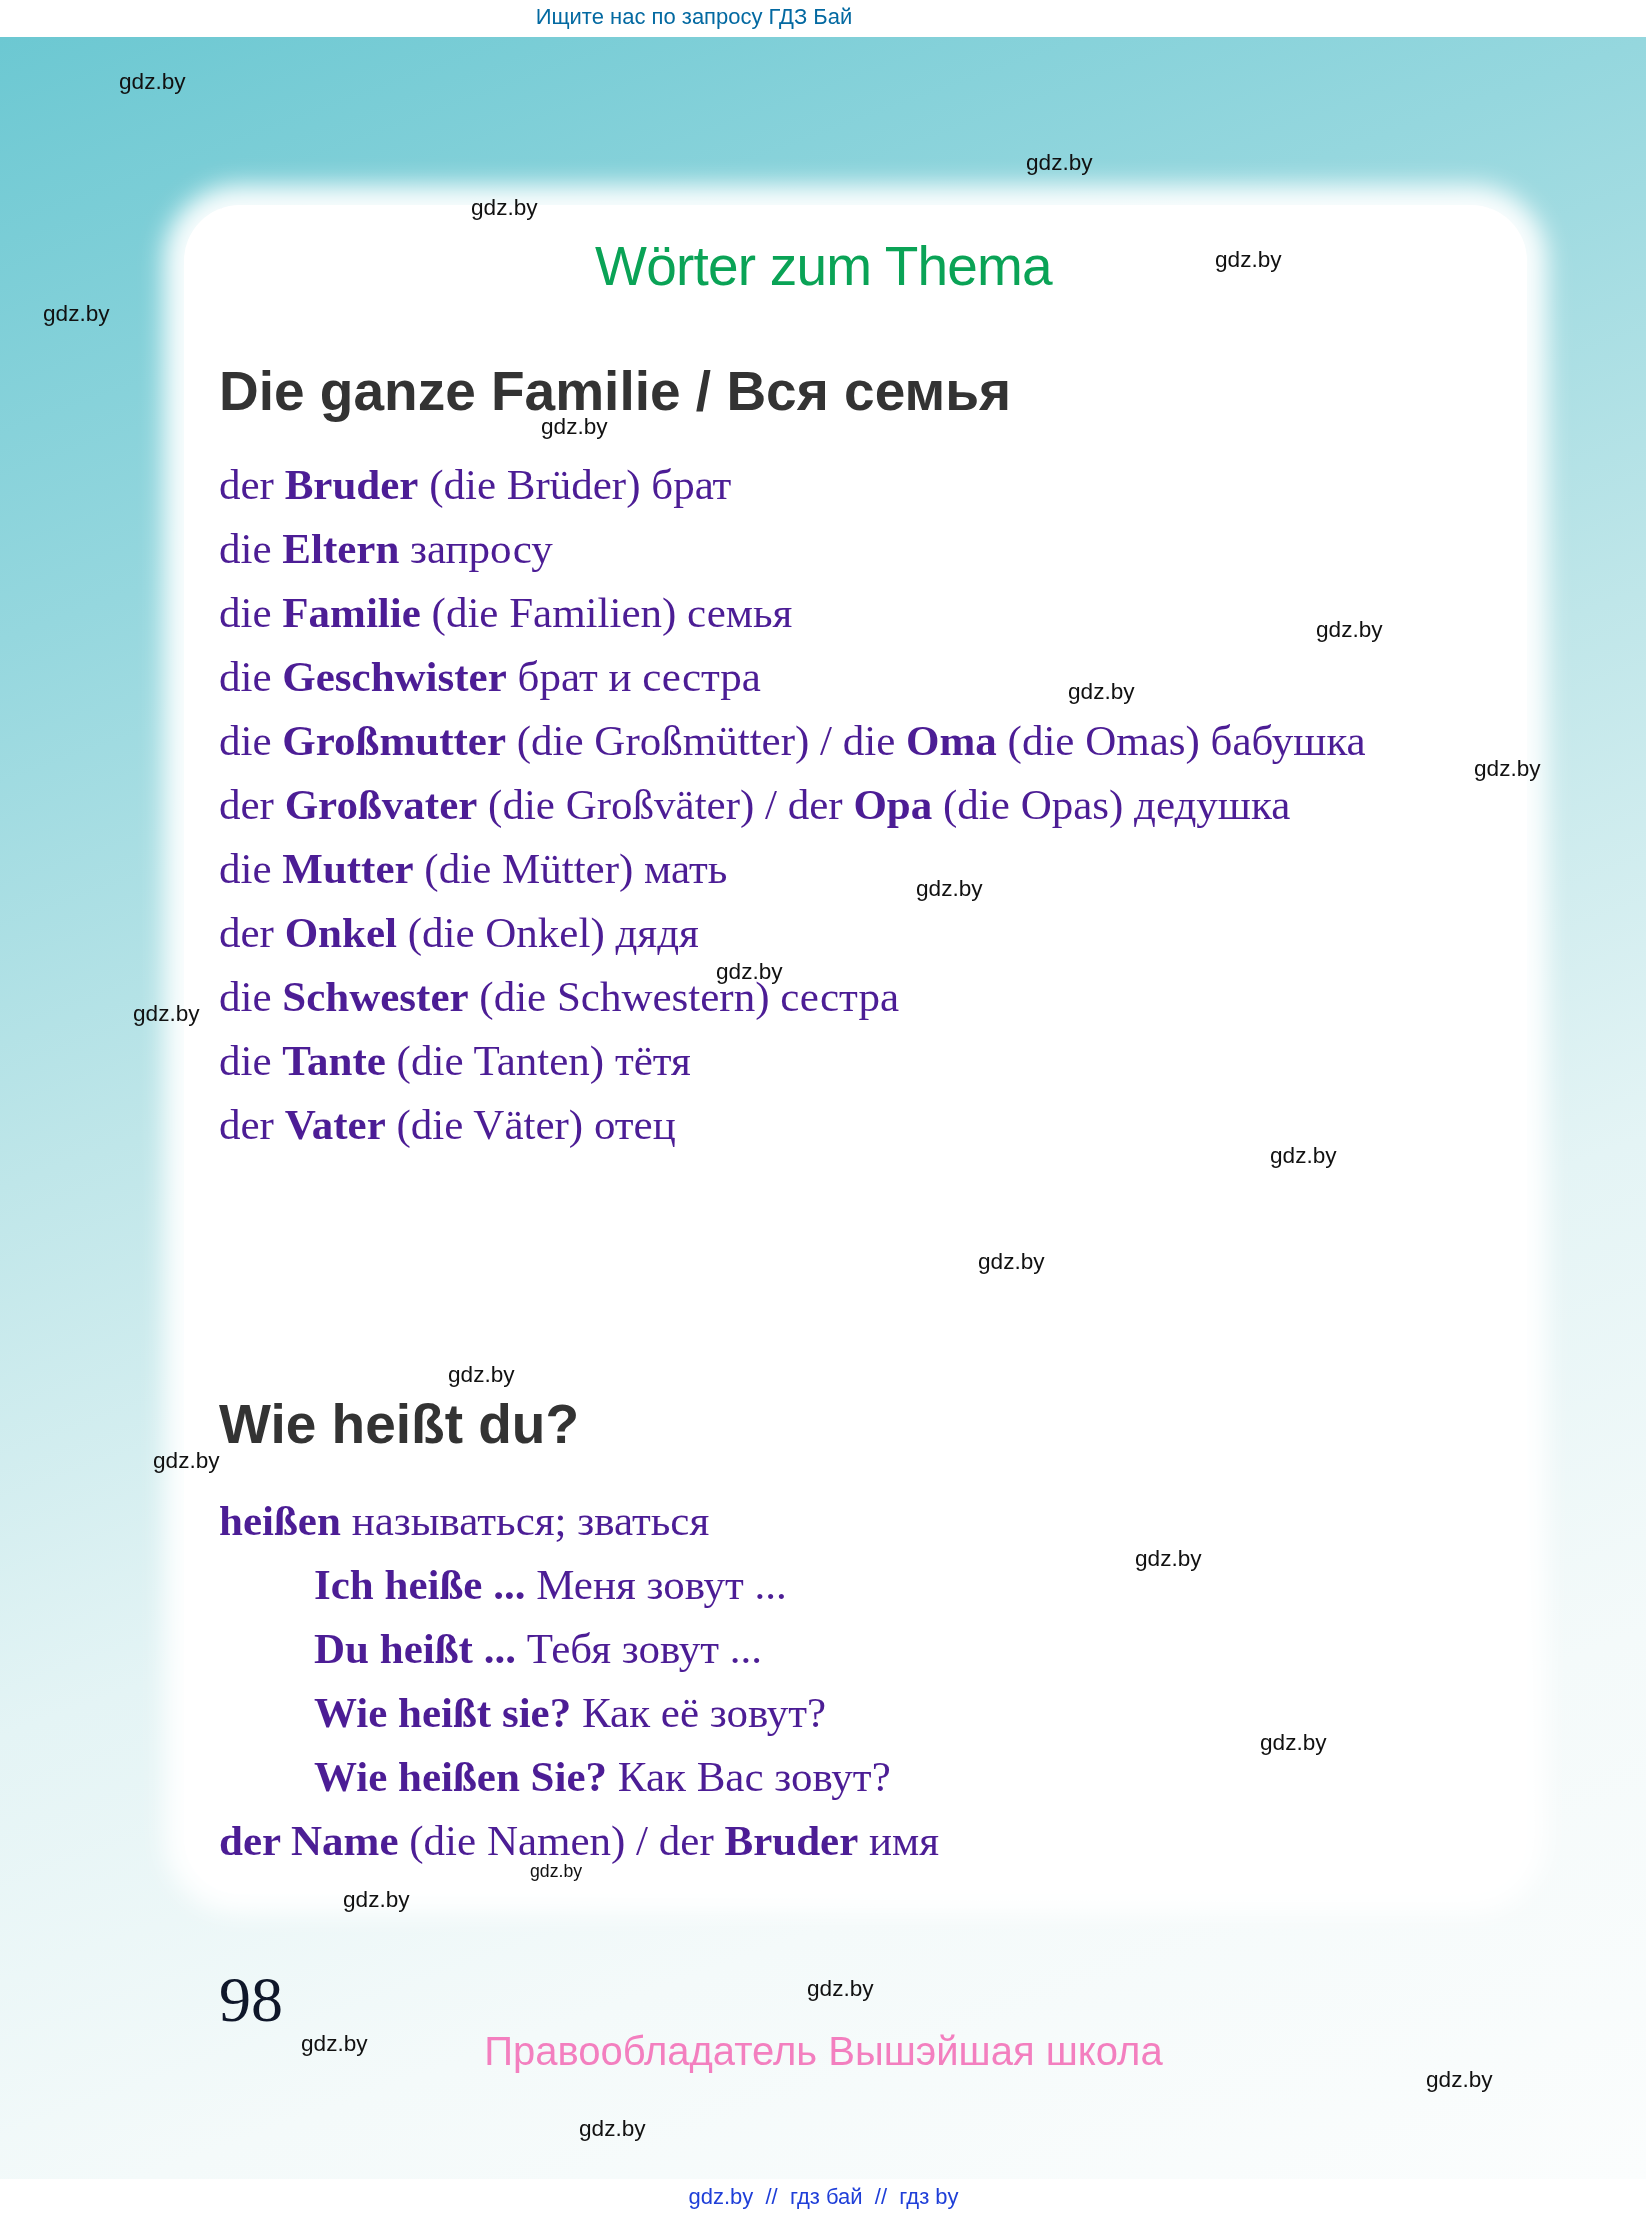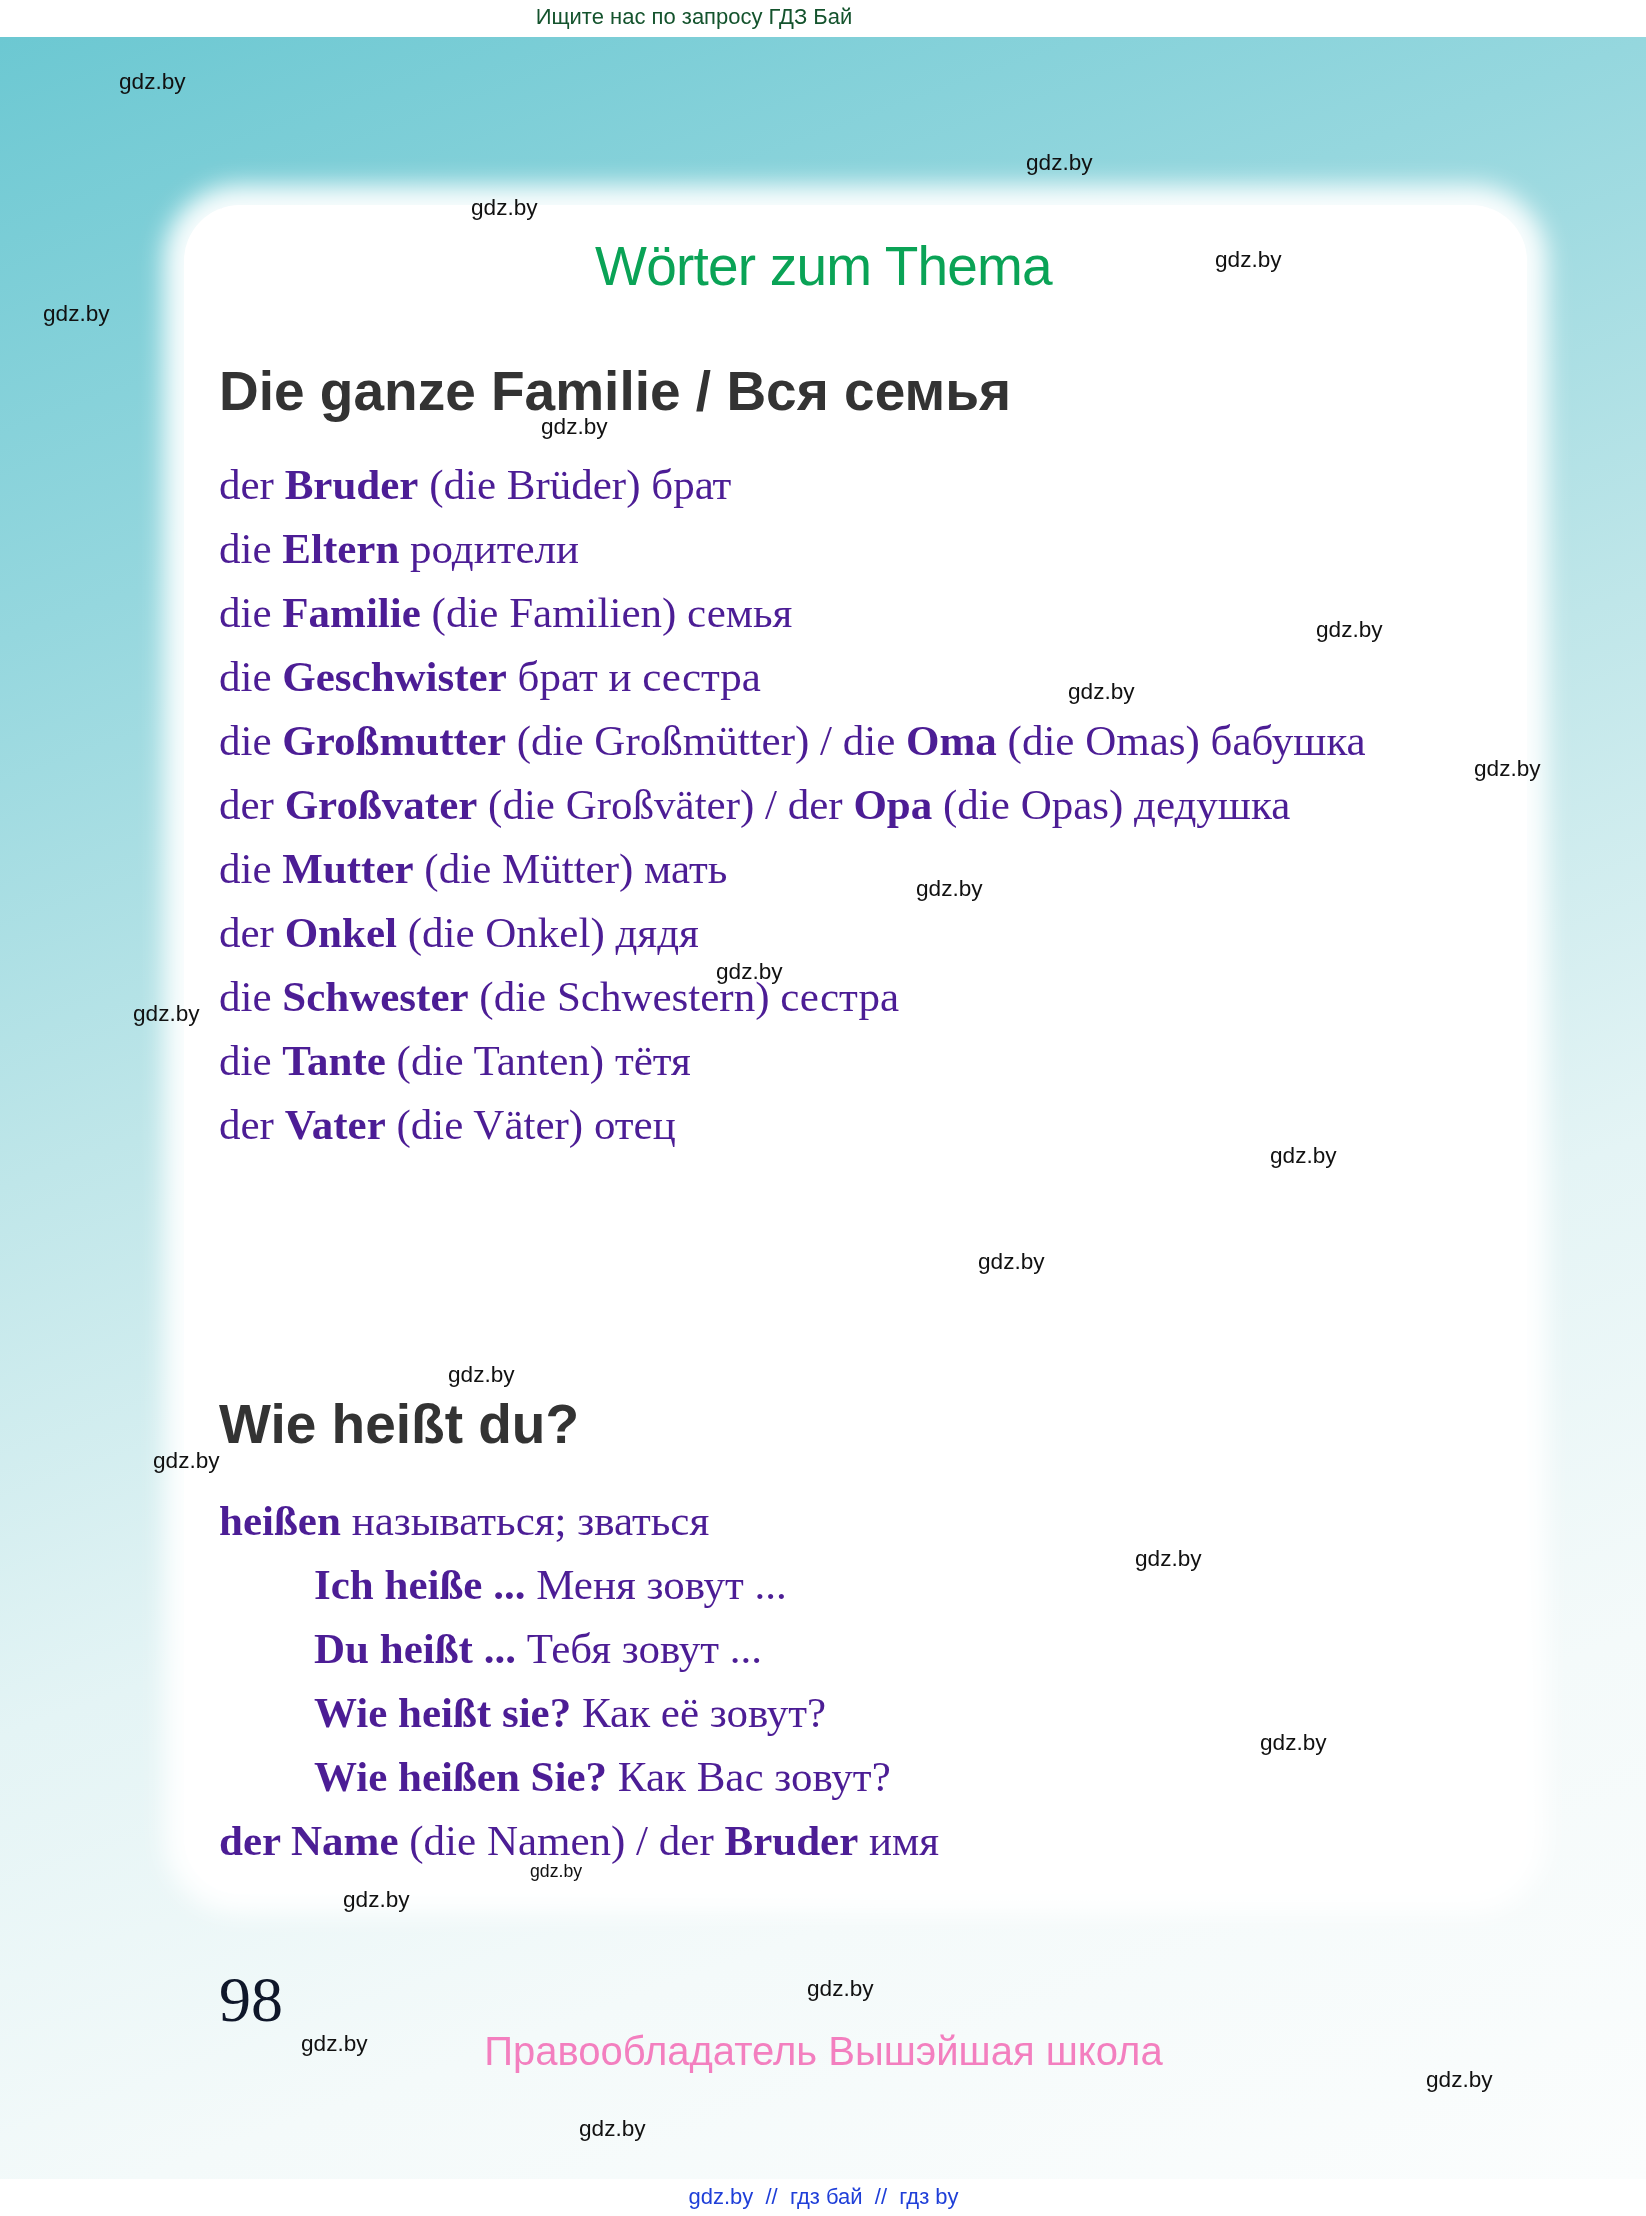--- a/index.html
+++ b/index.html
@@ -5,21 +5,21 @@
   html, body { margin: 0; padding: 0; }
   body {
     width: 1647px; height: 2216px; position: relative; overflow: hidden;
     background: #ffffff;
     font-family: "Liberation Serif", serif;
   }
   .top-banner {
     position: absolute; left: 0; top: 0; width: 1388px; height: 37px;
     background: #ffffff; text-align: center;
     font-family: "Liberation Sans", sans-serif; font-size: 22px; line-height: 34px;
-    color: #14532d;
+    color: #0369a1;
   }
   .page-bg {
     position: absolute; left: 0; top: 37px; width: 1647px; height: 2142px;
     background: linear-gradient(160deg, #6cc8d2 0%, #95d7de 22%, #bfe6e9 42%, #e4f4f5 62%, #f4fafa 80%, #fbfdfd 100%);
   }
   .card {
     position: absolute; left: 184px; top: 205px; width: 1343px; height: 1689px;
     background: #ffffff; border-radius: 56px;
     box-shadow: 0 0 24px 19.3px rgba(255,255,255,0.95);
   }
@@ -70,21 +70,21 @@
 </div>
 
 <div class="page-bg"></div>
 <div class="card"></div>
 
 <div class="title">Wörter zum Thema</div>
 
 <div class="heading" style="top:359px">Die ganze Familie / Вся семья</div>
 <div class="entries" id="entries-0" style="top:453px">
     <div class="entry"><span>der </span><b>Bruder</b><span> (die Brüder) брат</span></div>
-    <div class="entry"><span>die </span><b>Eltern</b><span> родители</span></div>
+    <div class="entry"><span>die </span><b>Eltern</b><span> запросу</span></div>
     <div class="entry"><span>die </span><b>Familie</b><span> (die Familien) семья</span></div>
     <div class="entry"><span>die </span><b>Geschwister</b><span> брат и сестра</span></div>
     <div class="entry wrap"><span>die </span><b>Großmutter</b><span> (die Großmütter) / die </span><b>Oma</b><span> (die Omas) бабушка</span></div>
     <div class="entry wrap"><span>der </span><b>Großvater</b><span> (die Großväter) / der </span><b>Opa</b><span> (die Opas) дедушка</span></div>
     <div class="entry"><span>die </span><b>Mutter</b><span> (die Mütter) мать</span></div>
     <div class="entry"><span>der </span><b>Onkel</b><span> (die Onkel) дядя</span></div>
     <div class="entry"><span>die </span><b>Schwester</b><span> (die Schwestern) сестра</span></div>
     <div class="entry"><span>die </span><b>Tante</b><span> (die Tanten) тётя</span></div>
     <div class="entry"><span>der </span><b>Vater</b><span> (die Väter) отец</span></div>
   </div>

